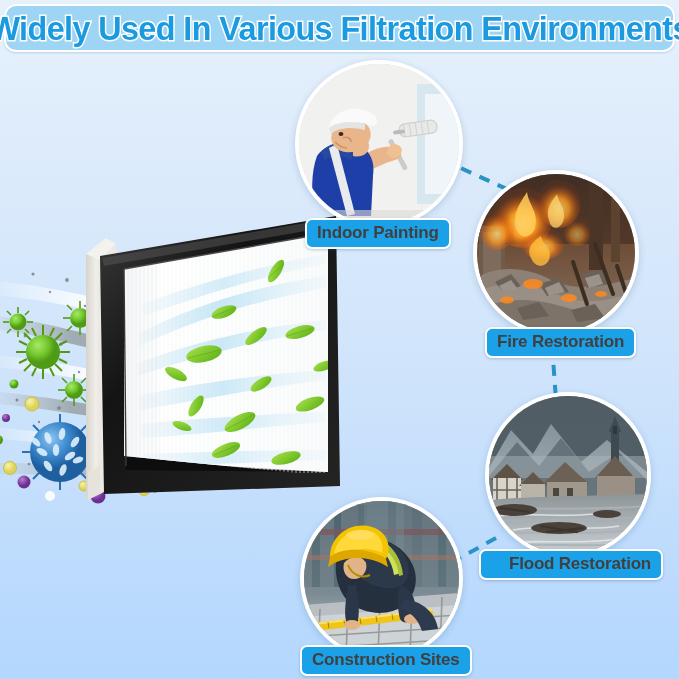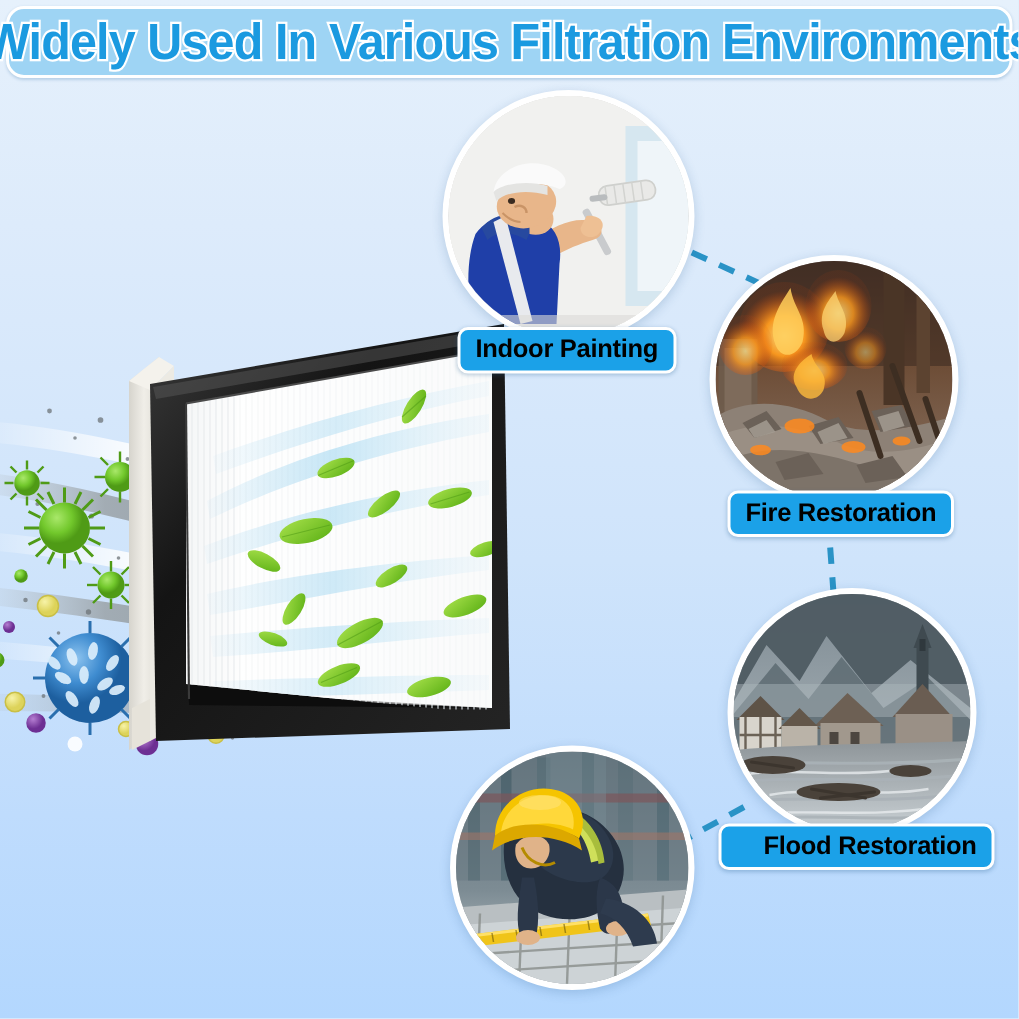--- a/index.html
+++ b/index.html
@@ -47,21 +47,21 @@
     background:#ccc;
   }
   .circle .inner{position:absolute;inset:0;overflow:hidden;}
 
   
   .label{
     position:absolute;
     background:#1ba1e8;
     border:2px solid #ffffff;
     border-radius:7px;
-    color:#000000;
+    color:#404040;
     font-weight:bold;
     font-size:17px;
     letter-spacing:-0.2px;
     padding:3px 10px 4px 10px;
     white-space:nowrap;
     box-shadow:0 1px 3px rgba(30,90,140,.3);
     font-family:"Liberation Sans Narrow","Liberation Sans",sans-serif;
   }
 
   .conn{position:absolute;left:0;top:0;width:679px;height:679px;pointer-events:none;}
@@ -711,14 +711,15 @@
 
         <path d="M26 56 C26 34, 48 20, 68 26 C84 31, 88 46, 82 58 C70 50, 44 48, 30 62 Z" fill="#f5c400"></path>
         <path d="M30 54 C32 36, 50 26, 66 30 C76 33, 80 42, 78 52 C66 46, 44 46, 32 58 Z" fill="#ffd83a"></path>
         <path d="M26 56 C38 46, 64 46, 82 58 L84 66 C66 54, 40 54, 24 66 Z" fill="#dca800"></path>
         <ellipse cx="56" cy="34" rx="14" ry="5" fill="#ffe47a" opacity=".55"></ellipse>
 
         <path d="M44 64 C48 74, 58 78, 66 74" stroke="#b48b00" stroke-width="2" fill="none"></path>
       </svg>
     </div>
   </div>
+  <div class="label" style="left:300px;top:645px;">Construction Sites</div>
 
 </div>
 
 </body></html>

